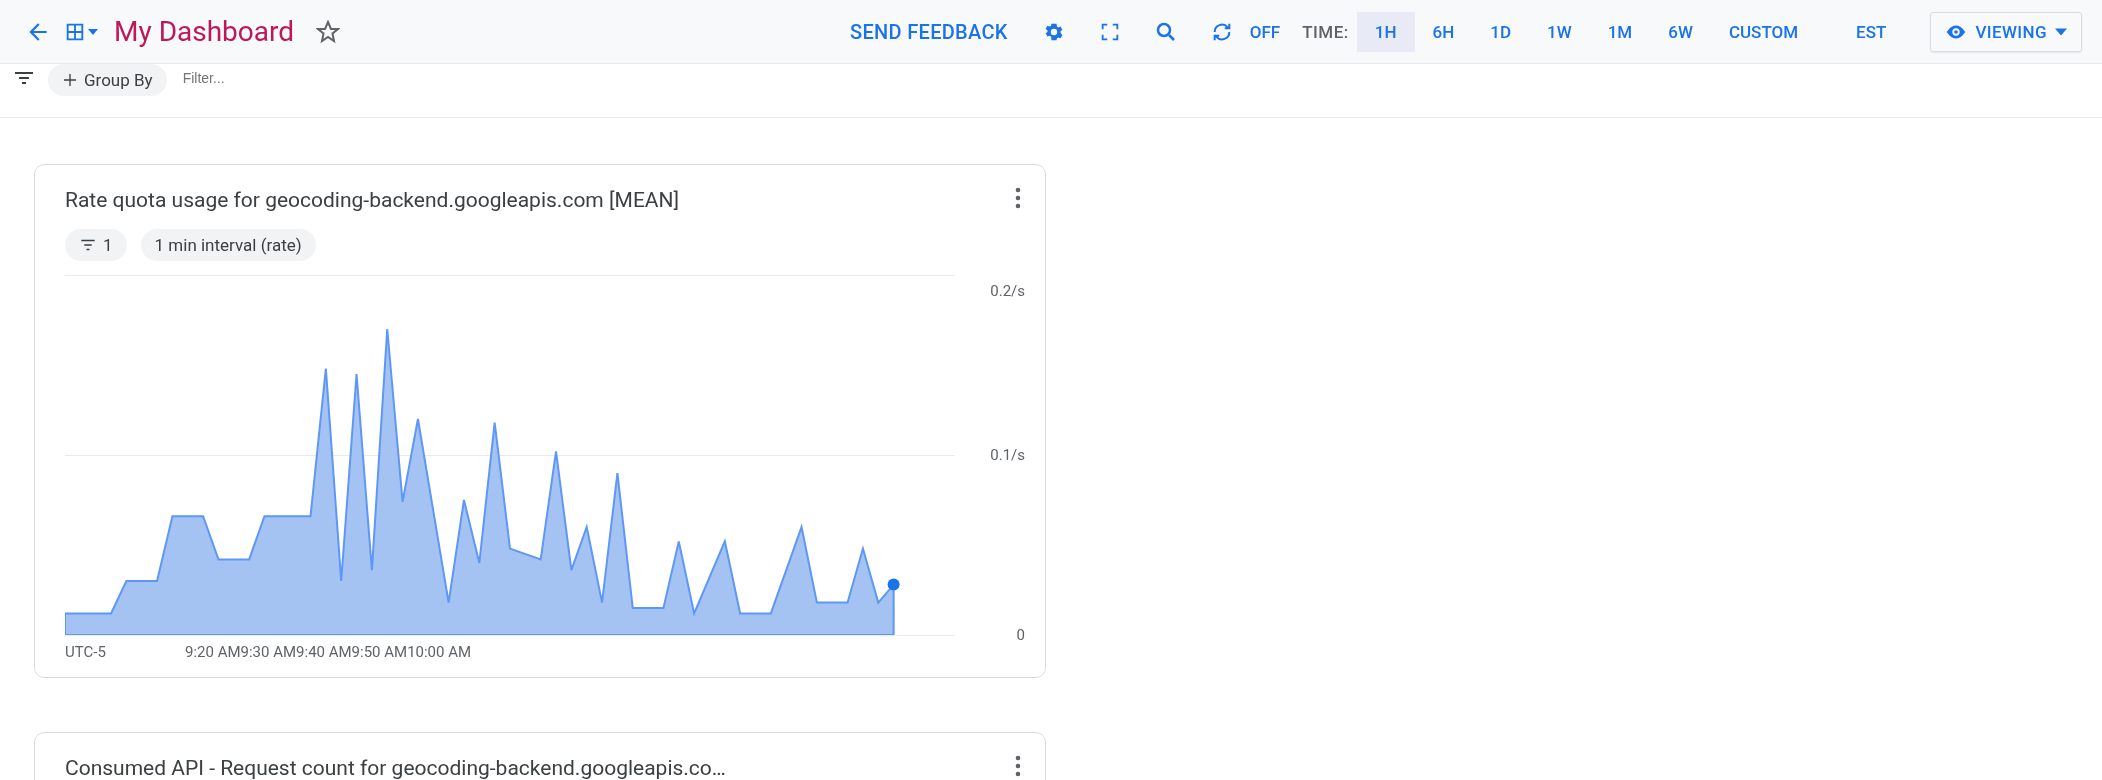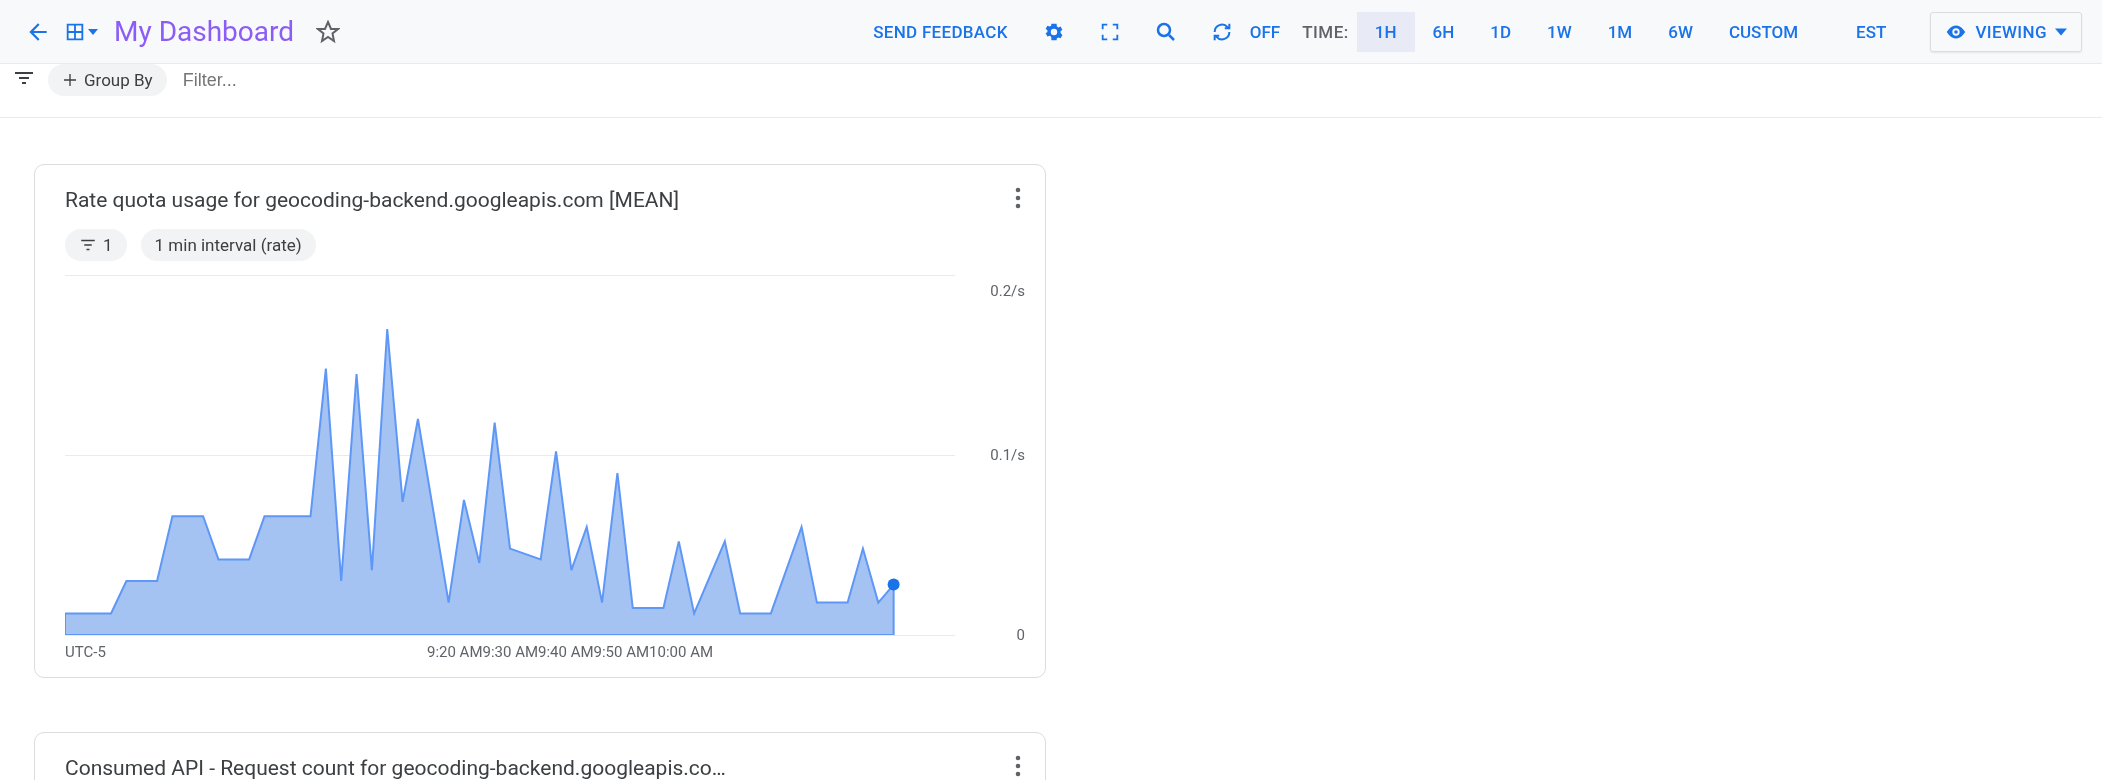--- a/index.html
+++ b/index.html
@@ -7,53 +7,53 @@
   
   .toolbar {
     display: flex; align-items: center; height: 64px;
     padding: 0 20px; background: #f8f9fa; border-bottom: 1px solid #e8eaed;
     gap: 8px;
   }
   .tb-icon { width: 36px; height: 36px; display:flex; align-items:center; justify-content:center; color:#1a73e8; cursor:pointer; }
   .tb-dd { display:flex; align-items:center; gap:2px; color:#1a73e8; cursor:pointer; }
   .tb-dd svg:first-child { width:22px; height:22px; }
   .tb-caret { width:10px; height:10px; }
-  .title { font-size: 28px; font-weight: 400; color:#8b5cf6; margin-left:8px; margin-right:8px; }
+  .title { font-size: 28px; font-weight: 400; color:#be185d; margin-left:8px; margin-right:8px; }
   .star { color:#5f6368; cursor:pointer; }
   .spacer { flex: 1; }
-  .link-btn { color:#1a73e8; font-weight:500; font-size:17px; letter-spacing:.3px; padding:0 14px; cursor:pointer; }
+  .link-btn { color:#1a73e8; font-weight:500; font-size:20px; letter-spacing:.3px; padding:0 14px; cursor:pointer; }
   .icon-btn { width:36px;height:36px;display:flex;align-items:center;justify-content:center;color:#1a73e8;cursor:pointer;margin:0 6px;}
   .off-txt { font-size:17px; color:#1a73e8; font-weight:500; margin-right:14px; }
   .time-lbl { color:#5f6368; font-size:17px; font-weight:500; letter-spacing:.5px; }
   .time-btns { display:flex; }
   .time-btn { color:#1a73e8; font-size:17px; font-weight:500; padding:10px 18px; cursor:pointer; }
   .time-btn.active { background:#e8eaf6; }
   .viewing-box { display:flex; align-items:center; gap:8px; border:1px solid #dadce0; border-radius:3px; padding:8px 14px; margin-left:18px; cursor:pointer; box-shadow:0 1px 2px rgba(0,0,0,.08);justify-content:space-between;}
   .viewing-box .lbl { color:#1a73e8; font-weight:500; font-size:17px; letter-spacing:.4px; }
   
   .filter-row { display:flex; align-items:flex-start; height:54px; padding:0 10px; border-bottom:1px solid #e8eaed; gap:10px;}
   .filter-ic { width:28px;height:28px;display:flex;align-items:center;justify-content:center;color:#3c4043;cursor:pointer;}
   .chip { display:flex; align-items:center; gap:6px; background:#f1f3f4; border-radius:16px; padding:6px 14px; font-size:17px; color:#3c4043; cursor:pointer;}
-  .filter-input { border:none; outline:none; font-size:18px; color:#80868b; flex:1; padding:6px; background:transparent;}
+  .filter-input { border:none; outline:none; font-size:14px; color:#80868b; flex:1; padding:6px; background:transparent;}
   
   .cards { display:flex; gap:54px; padding:46px 34px; flex-wrap:wrap;}
   .card { border:1px solid #dadce0; border-radius:10px; padding:22px 0 16px 0; width:1012px; background:#fff;}
   .card-head { display:flex; align-items:center; padding:0 24px 16px 30px; gap:10px;}
   .card-title { font-size:21px; color:#3c4043; font-weight:400; }
   .card-head .sp { flex:1; }
   .more { color:#5f6368; cursor:pointer; }
   .card-chips { display:flex; gap:14px; padding:0 30px 14px 30px;}
   
   .chart-wrap { position:relative; height:360px; padding:0 90px 0 30px; }
   .chart-area { position:relative; width:100%; height:100%; }
   .grid-line { position:absolute; left:0; right:0; height:1px; background:#e8eaed; }
   .y-label { position:absolute; right:-70px; transform:translateY(-50%); font-size:15px; color:#5f6368; }
   .x-axis { display:flex; padding:8px 90px 0 30px; font-size:15px; color:#5f6368;}
   .x-axis .tz { width:120px; }
-  .x-axis .ticks { flex:1; display:flex; justify-content:center; }
+  .x-axis .ticks { flex:1; display:flex; justify-content:flex-start; }
   
   .area-path { fill:#a4c3f3; stroke:#5e97f6; stroke-width:2;}
   .end-dot { fill:#1a73e8; }
 </style>
 </head>
 <body>
 
 <div class="toolbar">
   <div class="tb-icon">
     <svg width="26" height="26" viewBox="0 0 24 24" fill="currentColor">

